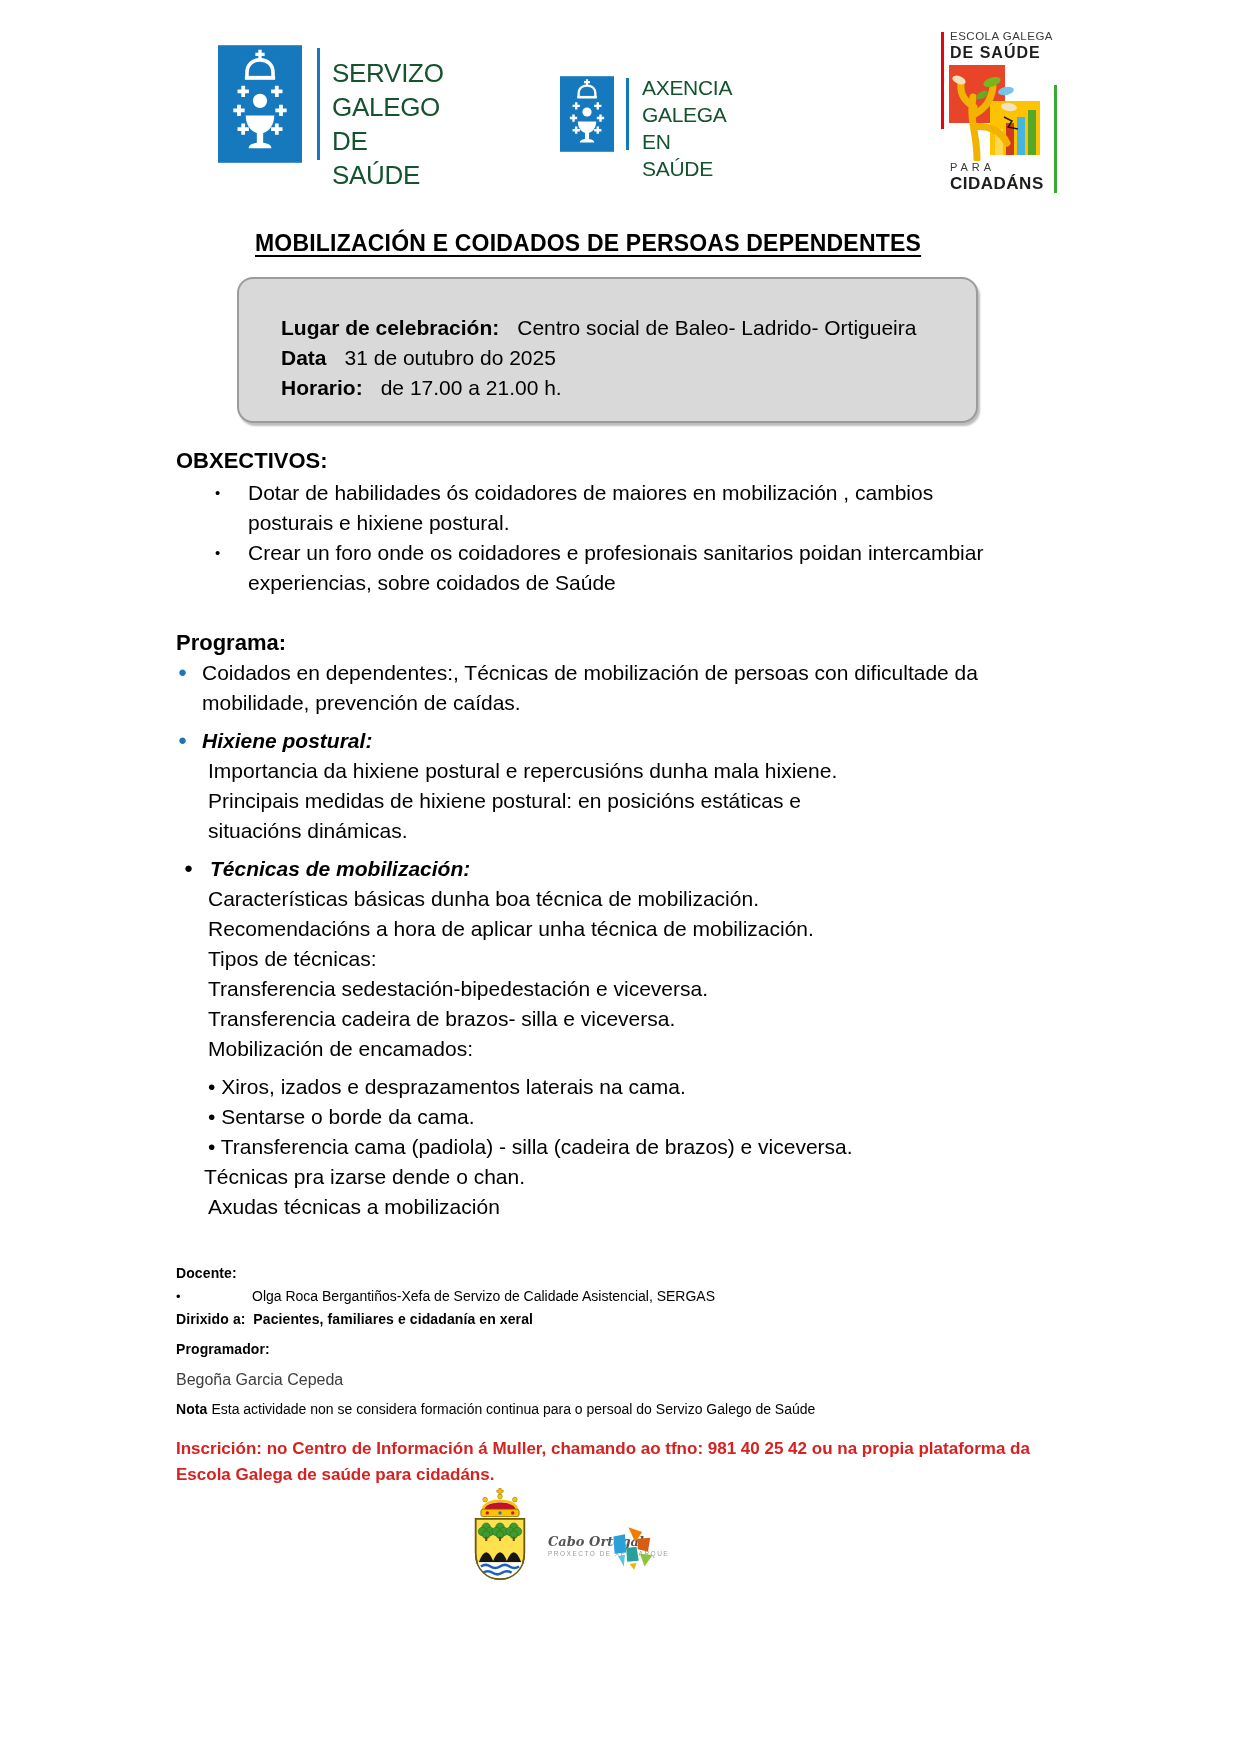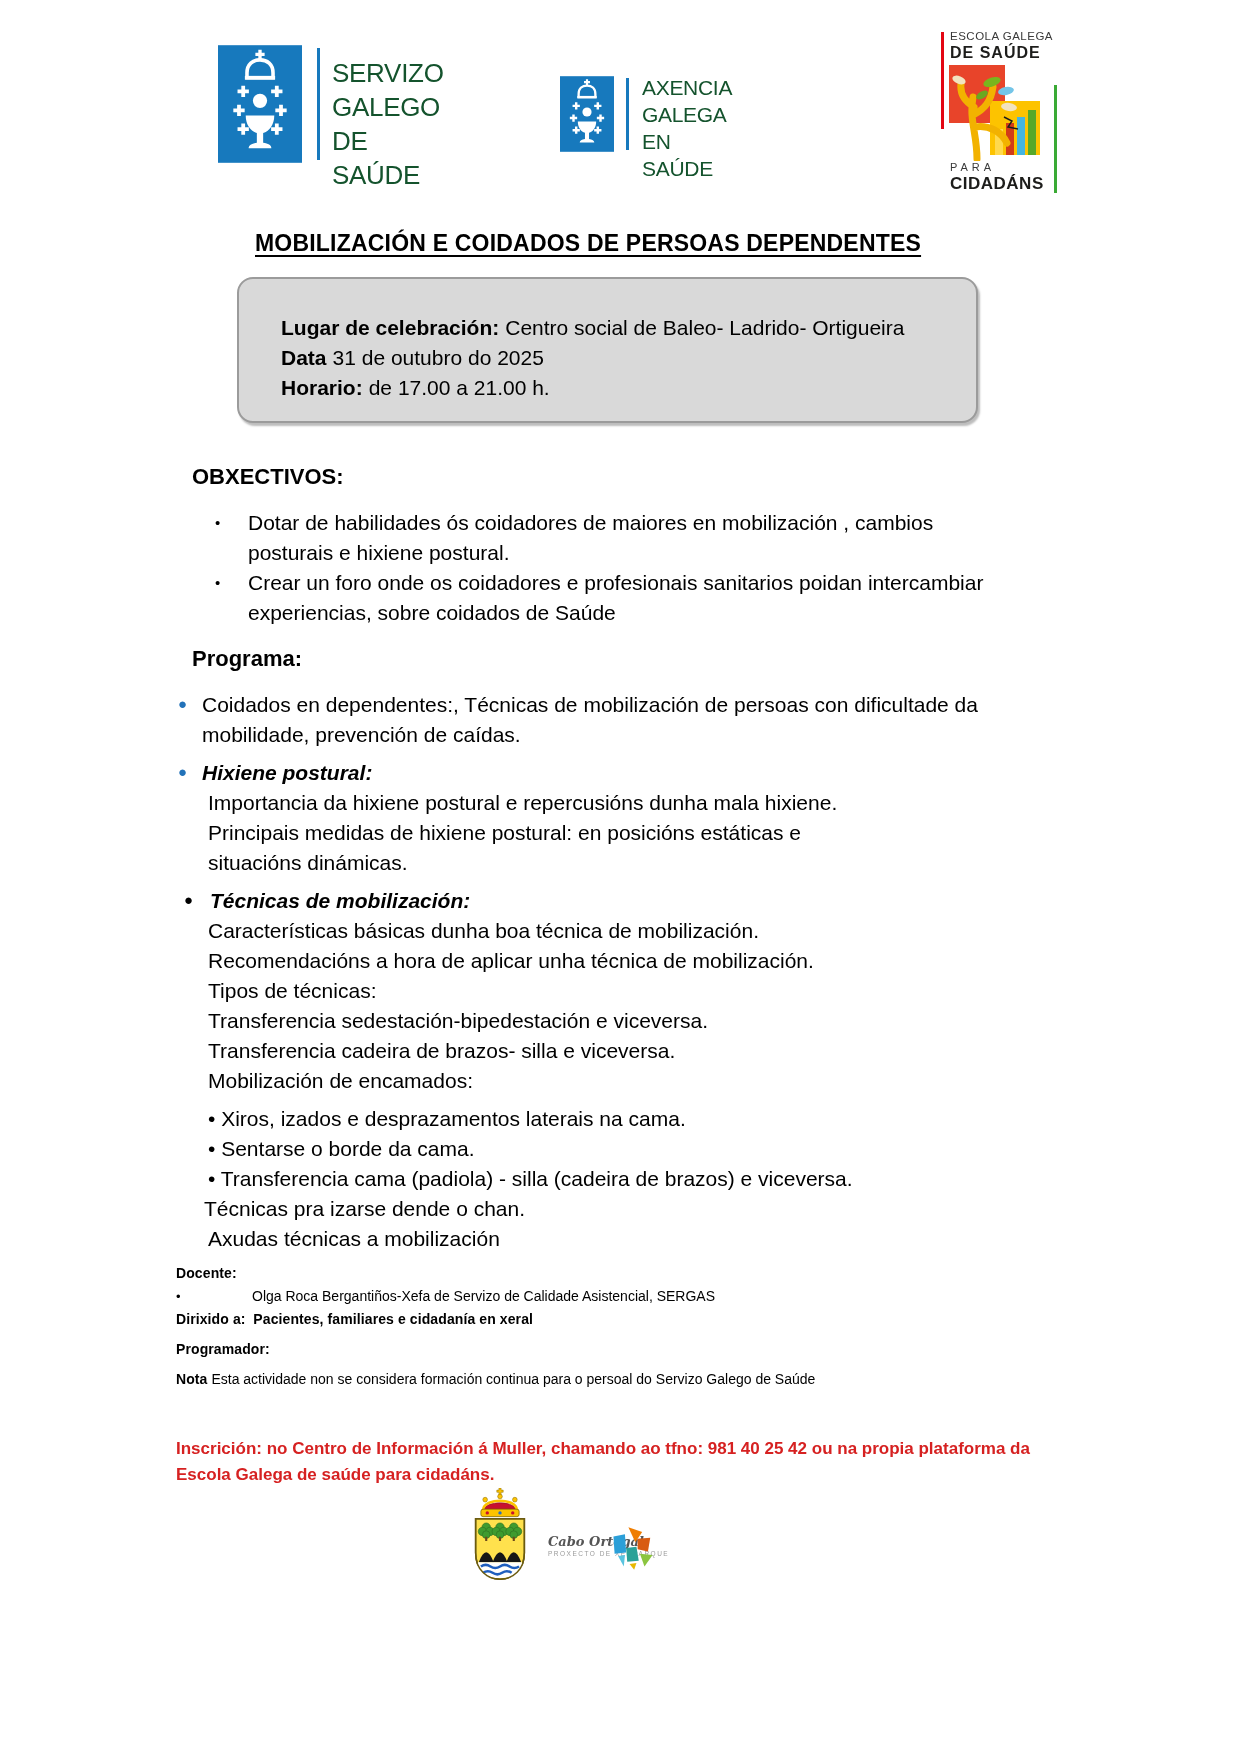--- a/index.html
+++ b/index.html
@@ -21,24 +21,24 @@
   .esc-bot2{font-size:17px;font-weight:bold;color:#1d1d1b;letter-spacing:.5px;}
   .redline{background:#e30613;width:3px;}
   .greenline{background:#3aaa35;width:3px;}
 
   
   .title{font-size:23px;font-weight:bold;text-decoration:underline;
          text-underline-offset:4px;text-decoration-thickness:2px;letter-spacing:.2px;}
   .infobox{width:741px;height:146px;background:#d9d9d9;border:2px solid #9b9b9b;
            border-radius:16px;box-shadow:2px 3px 2px #bdbdbd;padding:34px 0 0 42px;box-sizing:border-box;}
   .infobox .line{font-size:21px;line-height:30px;}
-  .infobox b{margin-right:6px;text-align:center;}
-
-  
-  .h2{font-size:22px;font-weight:bold;line-height:30px;margin:16px;}
+  .infobox b{margin-right:18px;text-align:center;}
+
+  
+  .h2{font-size:22px;font-weight:bold;line-height:30px;margin:0;}
   .bodytxt{font-size:21px;line-height:30px;}
   .obx-item{position:relative;padding-left:72px;width:775px;}
   .obx-item .dot{position:absolute;left:39px;top:0;font-size:15px;}
   .prog-item{position:relative;padding-left:26px;width:800px;}
   .prog-item .dot{position:absolute;left:2px;top:-1px;font-size:15px;}
   .dot.blue{color:#2272b9;}
   .dot.black{color:#000;left:8px;}
   .bi{font-weight:bold;font-style:italic;}
   .sub{padding-left:32px;width:660px;}
   .mt8{margin-top:8px;}
@@ -188,20 +188,21 @@
   <div class="abs small" style="left:176px;top:1262px;">
     <div><b>Docente:</b></div>
     <div class="olga">
       <span class="dot">•</span>
       <span>Olga Roca Bergantiños-Xefa de Servizo de Calidade Asistencial, SERGAS</span>
     </div>
     <div>
       <b>Dirixido a:</b>&nbsp; <b>Pacientes, familiares  e cidadanía en xeral</b>
     </div>
     <div class="gap7"><b>Programador:</b></div>
+    <div class="begona">Begoña Garcia Cepeda</div>
     <div class="gap7">
       <b>Nota</b> <span>Esta actividade non se considera formación continua para o persoal do Servizo Galego de Saúde</span>
     </div>
   </div>
 
   <div class="abs inscricion" style="left:176px;top:1436px;">Inscrición: no Centro de Información á Muller, chamando ao tfno: 981 40 25 42 ou na propia plataforma da Escola Galega de saúde para cidadáns.</div>
 
   <svg class="abs" style="left:466px;top:1488px;" width="68" height="106" viewBox="0 0 64 100">
     <path d="M31 0 h2 v2 h2 v2 h-2 v3 h-2 v-3 h-2 v-2 h2 z" fill="#fdc300" stroke="#8a6d00" stroke-width="0.5"></path>
     <circle cx="18" cy="11" r="2.2" fill="#fdc300" stroke="#8a6d00" stroke-width="0.5"></circle>

